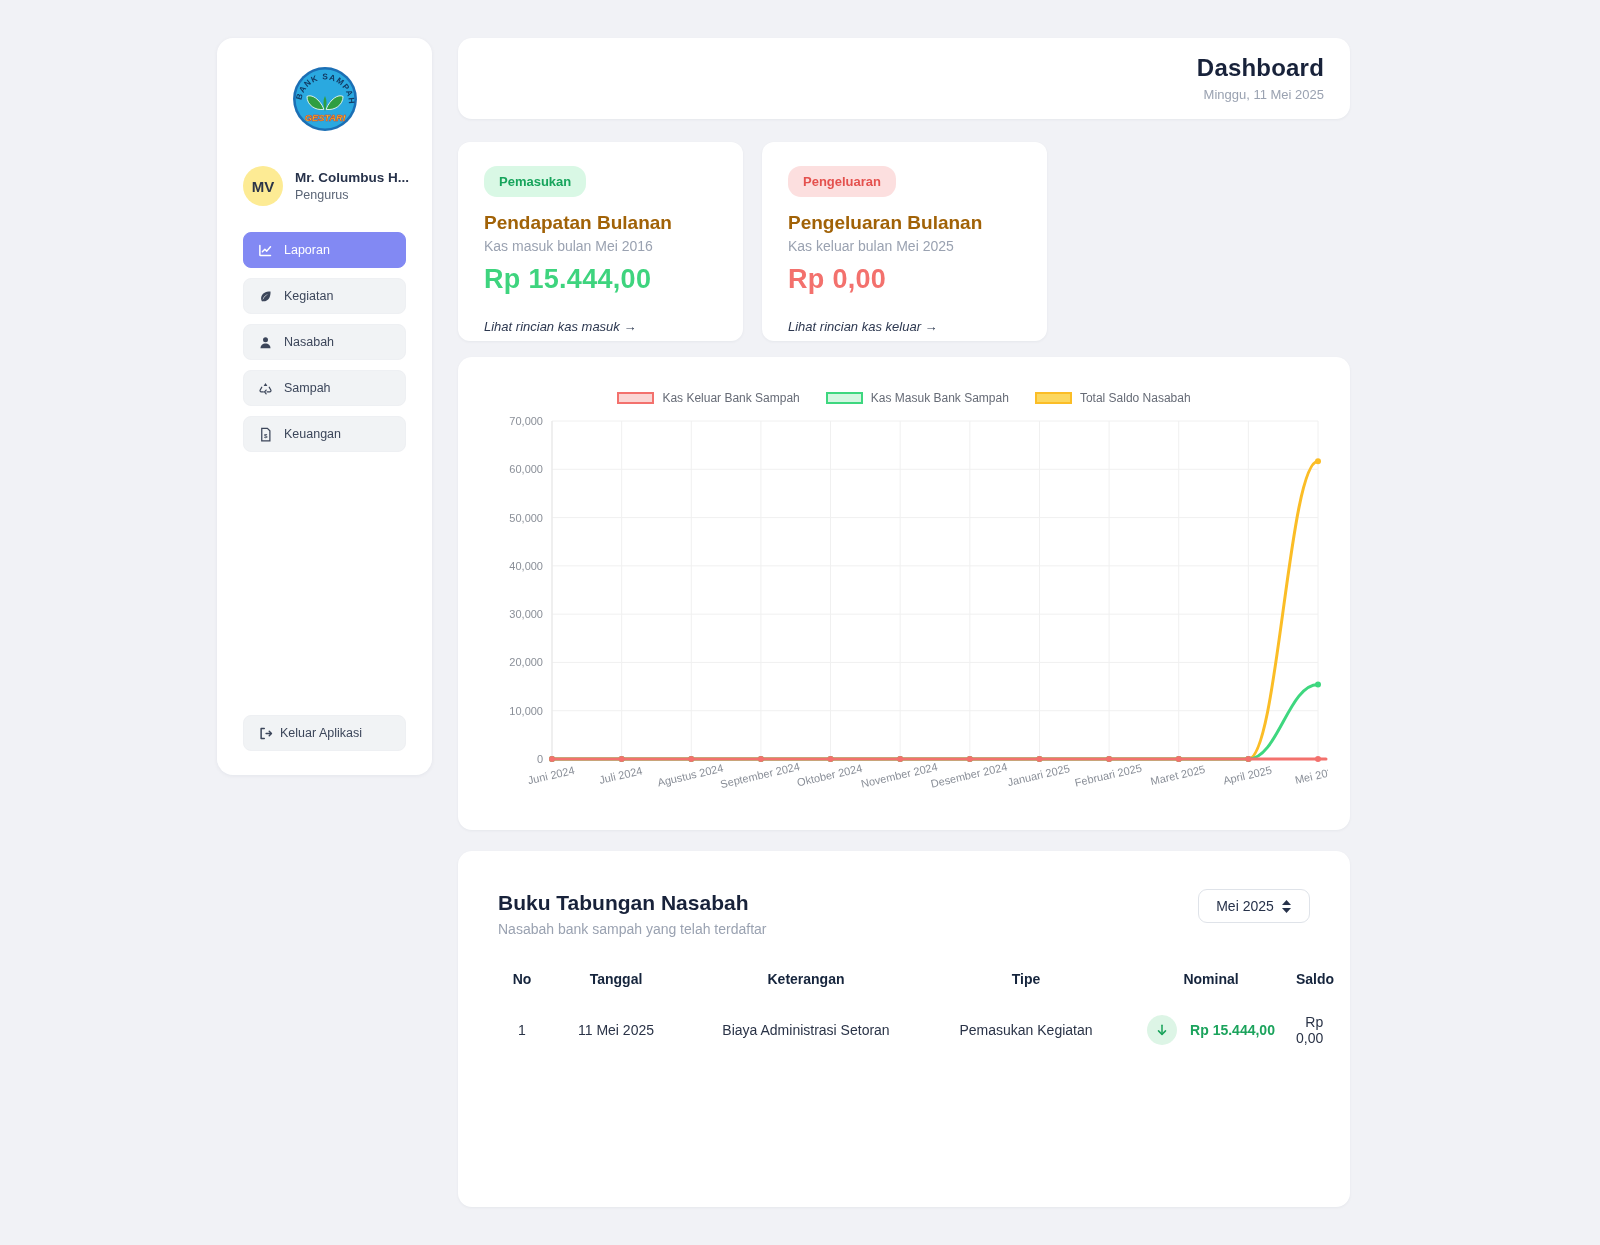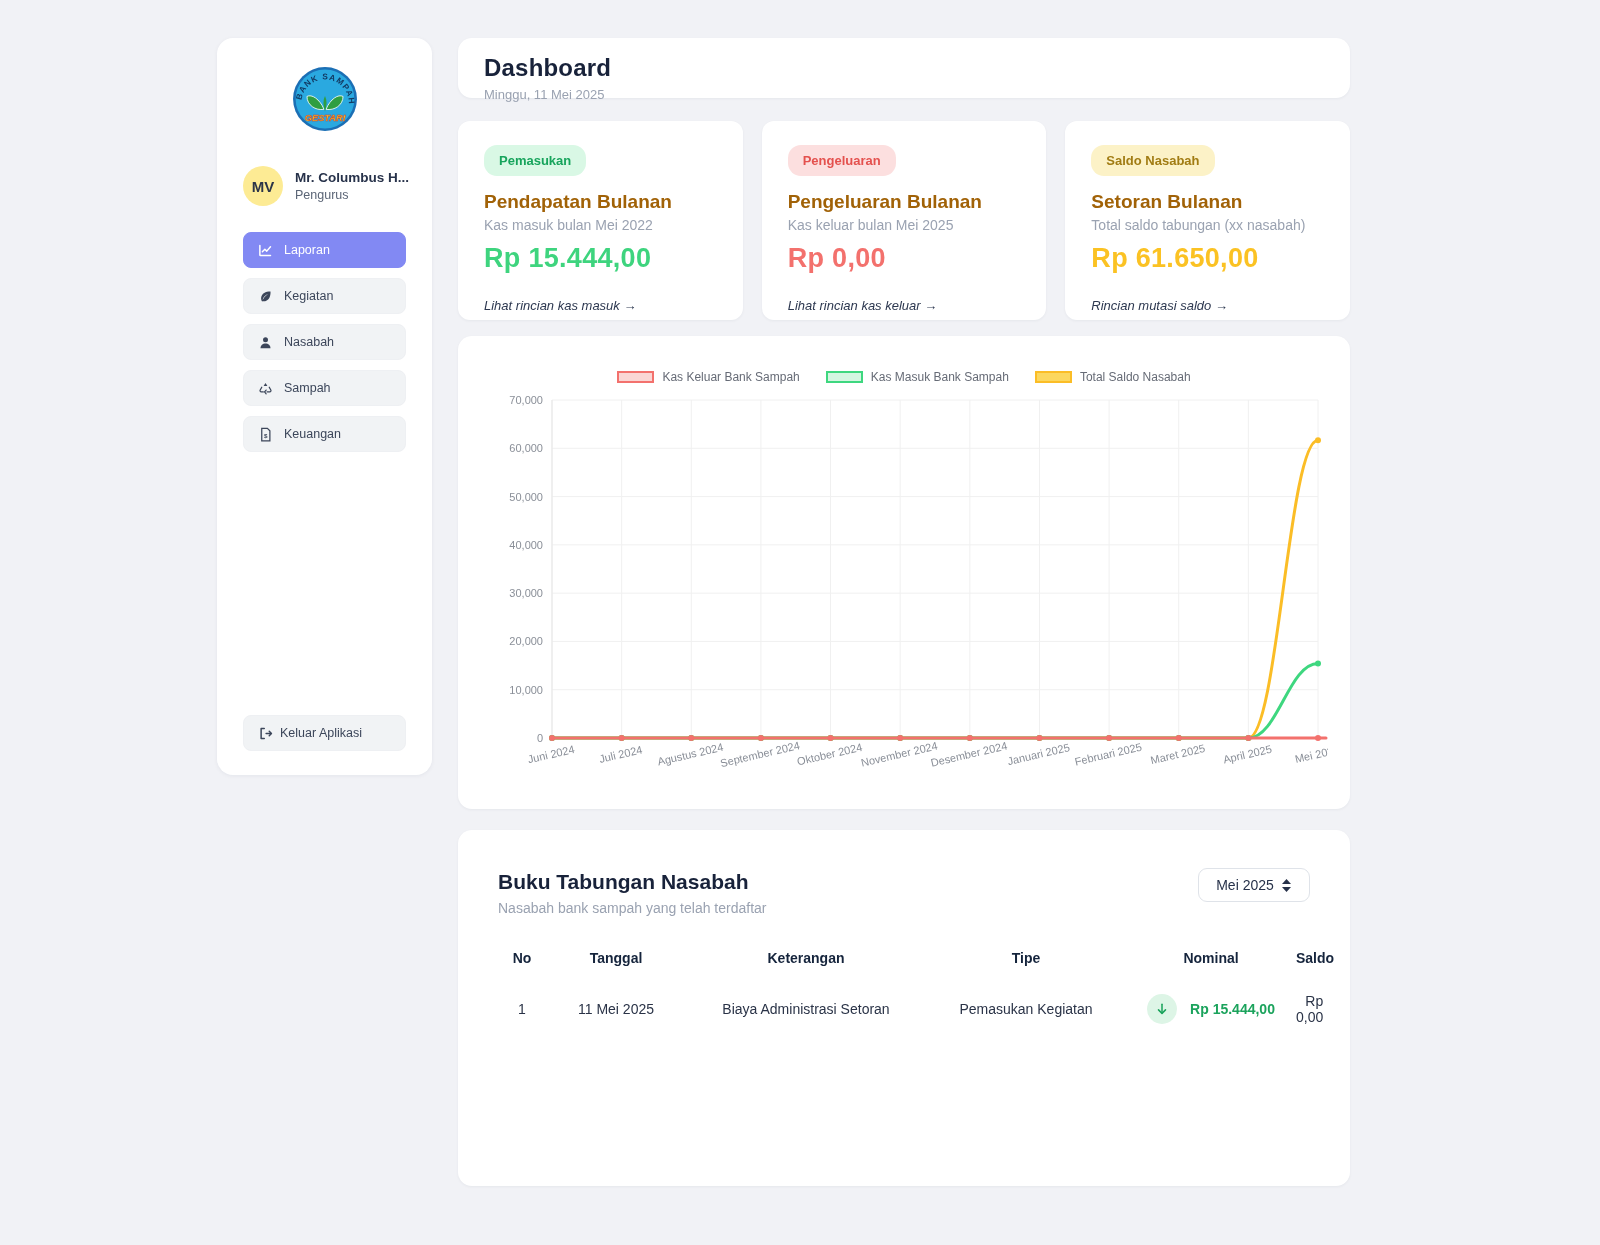--- a/index.html
+++ b/index.html
@@ -33,21 +33,21 @@
     display:flex; align-items:center; gap:11px; height:36px; padding:0 14px;
     background:#f1f3f5; border-radius:8px; font-size:12.5px; color:#3c465a;
     cursor:pointer; border:1px solid #eef0f3;
   }
   .menu-item svg { flex:0 0 15px; }
   .menu-item.active { background:#8289f3; color:#fff; border-color:#8289f3; }
   .logout { margin-top:auto;gap:7px; }
 
   
   .main { position:absolute; left:458px; top:38px; width:892px; }
-  .header-card { height:60px; padding:16px 26px; }
+  .header-card { height:81px; padding:16px 26px;text-align:right; }
   .page-title { font-size:24px; font-weight:bold; color:#18223a; letter-spacing:.2px; }
   .page-date { font-size:13px; color:#9aa2b1; margin-top:5px; }
 
   .cards-row { display:flex; gap:19px; margin-top:23px; }
   .stat-card { width:285px; height:199px; padding:24px 26px; border-radius:12px; }
   .badge {
     display:inline-block; padding:8px 15px; border-radius:13px;
     font-size:13px; font-weight:bold;
   }
   .stat-title { font-size:19px; font-weight:bold; color:#a16207; margin-top:15px; }
@@ -169,37 +169,30 @@
 
   <section class="card header-card">
     <div class="page-title">Dashboard</div>
     <div class="page-date">Minggu, 11 Mei 2025</div>
   </section>
 
   <section class="cards-row">
     <div class="card stat-card">
       <span class="badge" style="background: rgb(217, 248, 229); color: rgb(23, 164, 92);">Pemasukan</span>
       <div class="stat-title">Pendapatan Bulanan</div>
-      <div class="stat-sub">Kas masuk bulan Mei 2022</div>
+      <div class="stat-sub">Kas masuk bulan Mei 2016</div>
       <div class="stat-amount" style="color: rgb(62, 212, 126);">Rp 15.444,00</div>
       <div class="stat-link">Lihat rincian kas masuk →</div>
     </div>
     <div class="card stat-card">
       <span class="badge" style="background: rgb(252, 223, 223); color: rgb(228, 81, 78);">Pengeluaran</span>
       <div class="stat-title">Pengeluaran Bulanan</div>
       <div class="stat-sub">Kas keluar bulan Mei 2025</div>
       <div class="stat-amount" style="color: rgb(243, 113, 109);">Rp 0,00</div>
       <div class="stat-link">Lihat rincian kas keluar →</div>
-    </div>
-    <div class="card stat-card">
-      <span class="badge" style="background: rgb(252, 242, 199); color: rgb(161, 124, 19);">Saldo Nasabah</span>
-      <div class="stat-title">Setoran Bulanan</div>
-      <div class="stat-sub">Total saldo tabungan (xx nasabah)</div>
-      <div class="stat-amount" style="color: rgb(251, 194, 35);">Rp 61.650,00</div>
-      <div class="stat-link">Rincian mutasi saldo →</div>
     </div>
   </section>
 
   <section class="card chart-card">
     <div class="legend" id="chart-legend">
         <div class="legend-item">
           <span class="legend-swatch" style="border-color: rgb(243, 113, 109); background: rgb(250, 214, 212);"></span>
           <span>Kas Keluar Bank Sampah</span>
         </div>
         <div class="legend-item">

